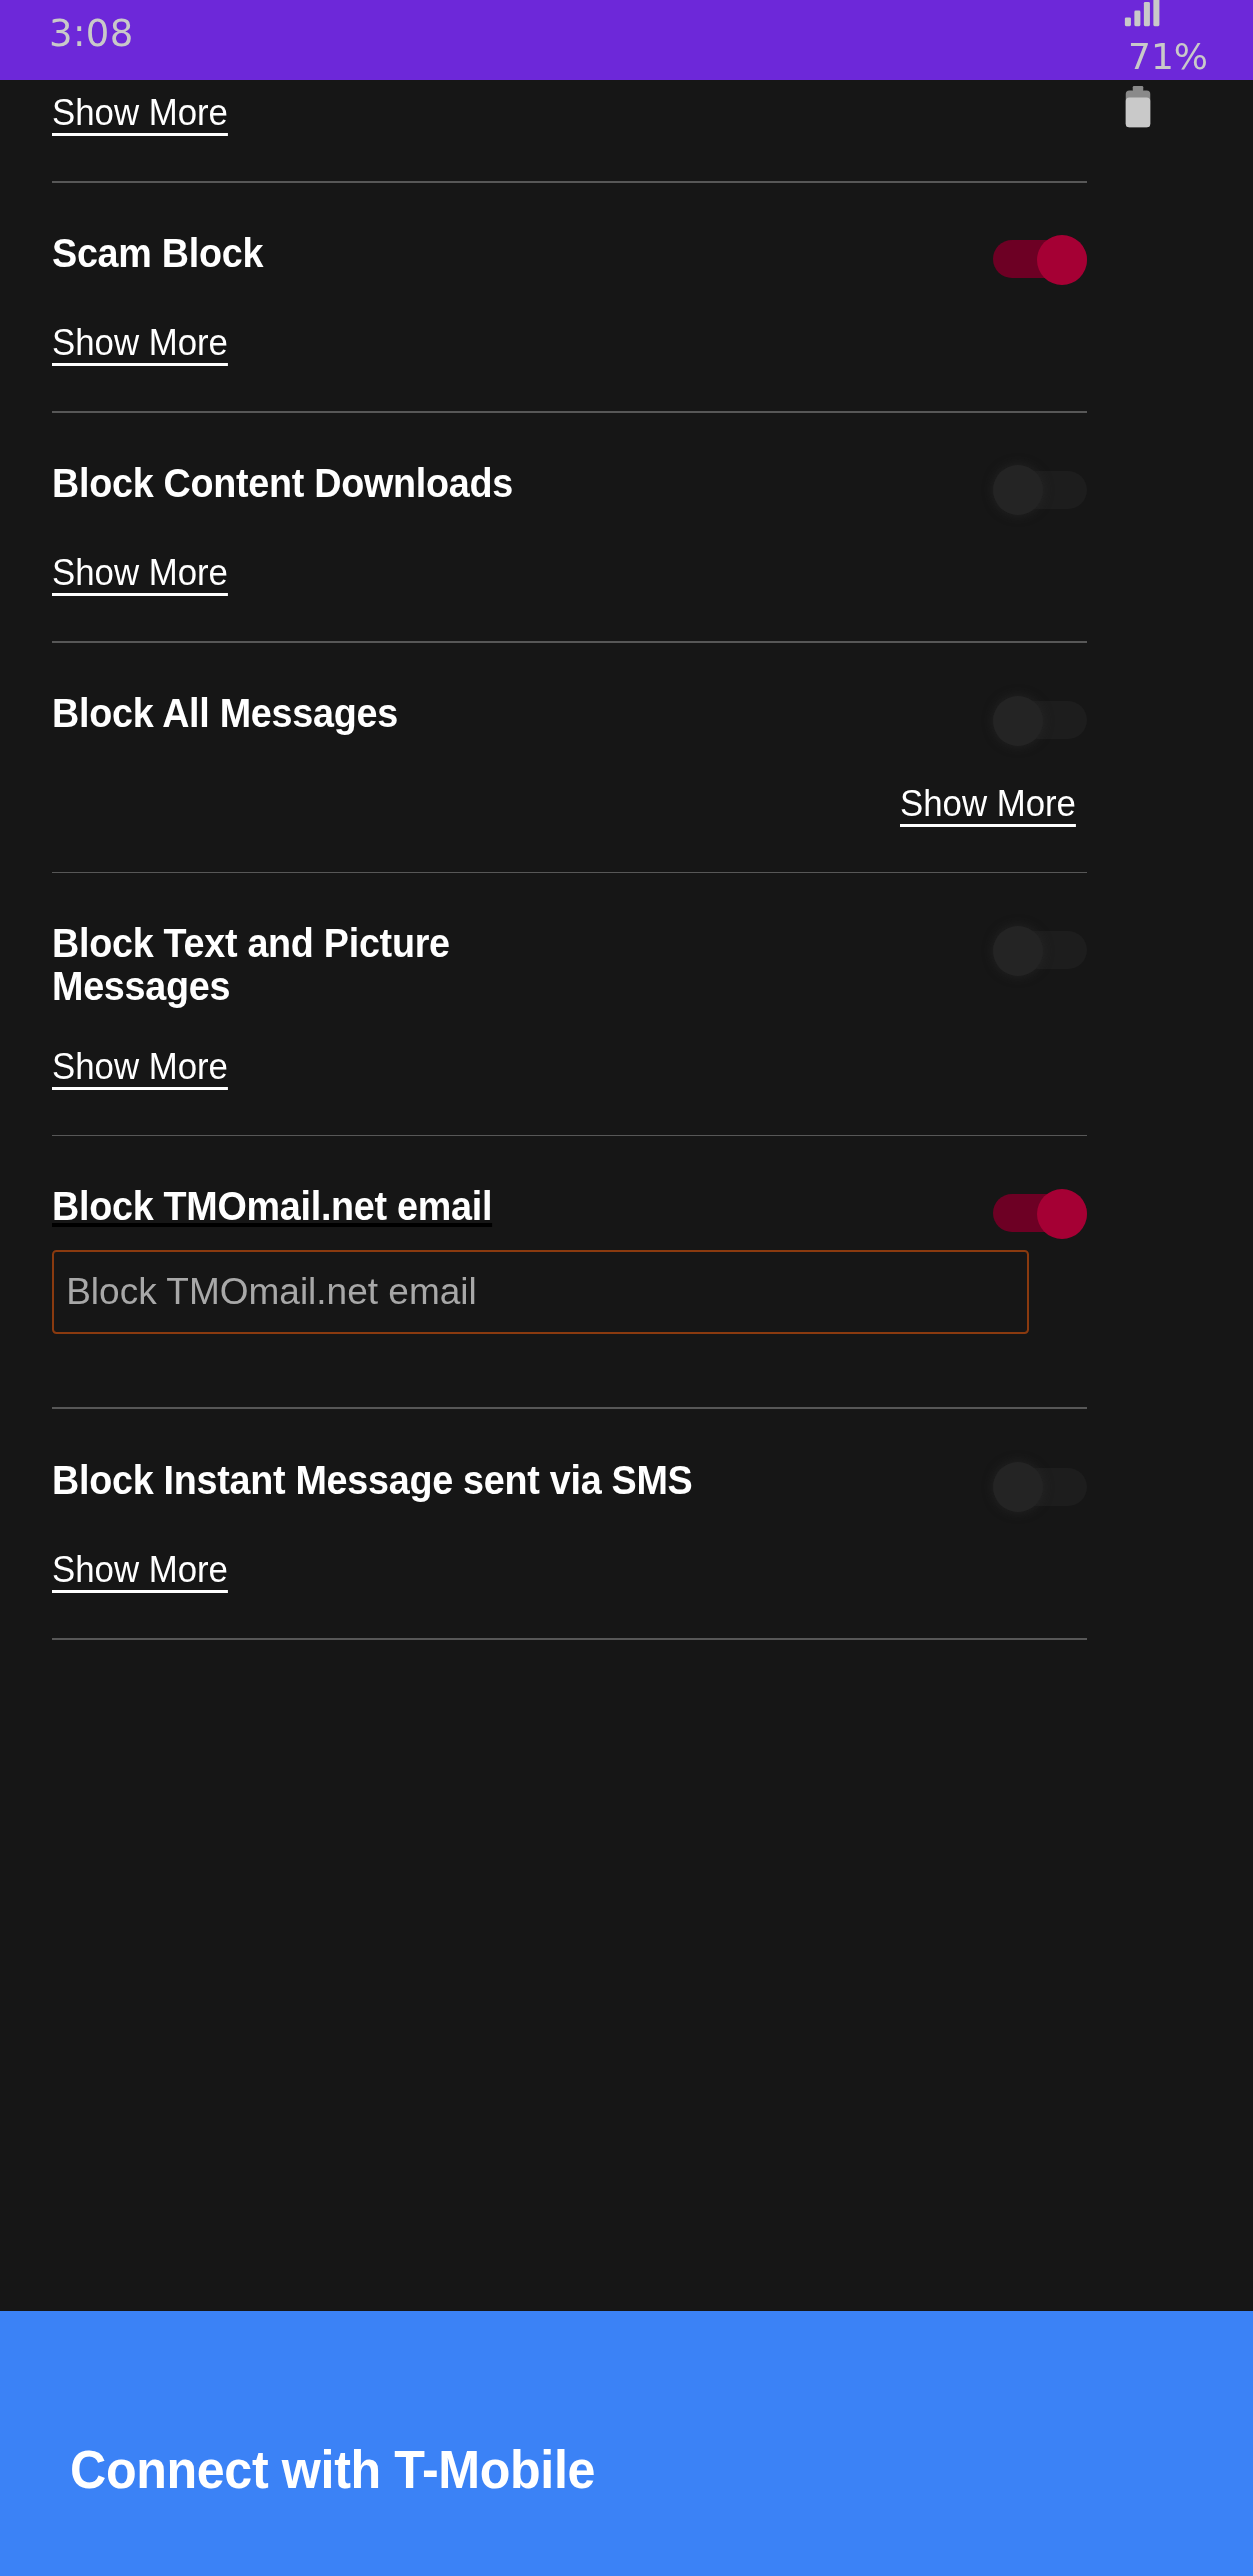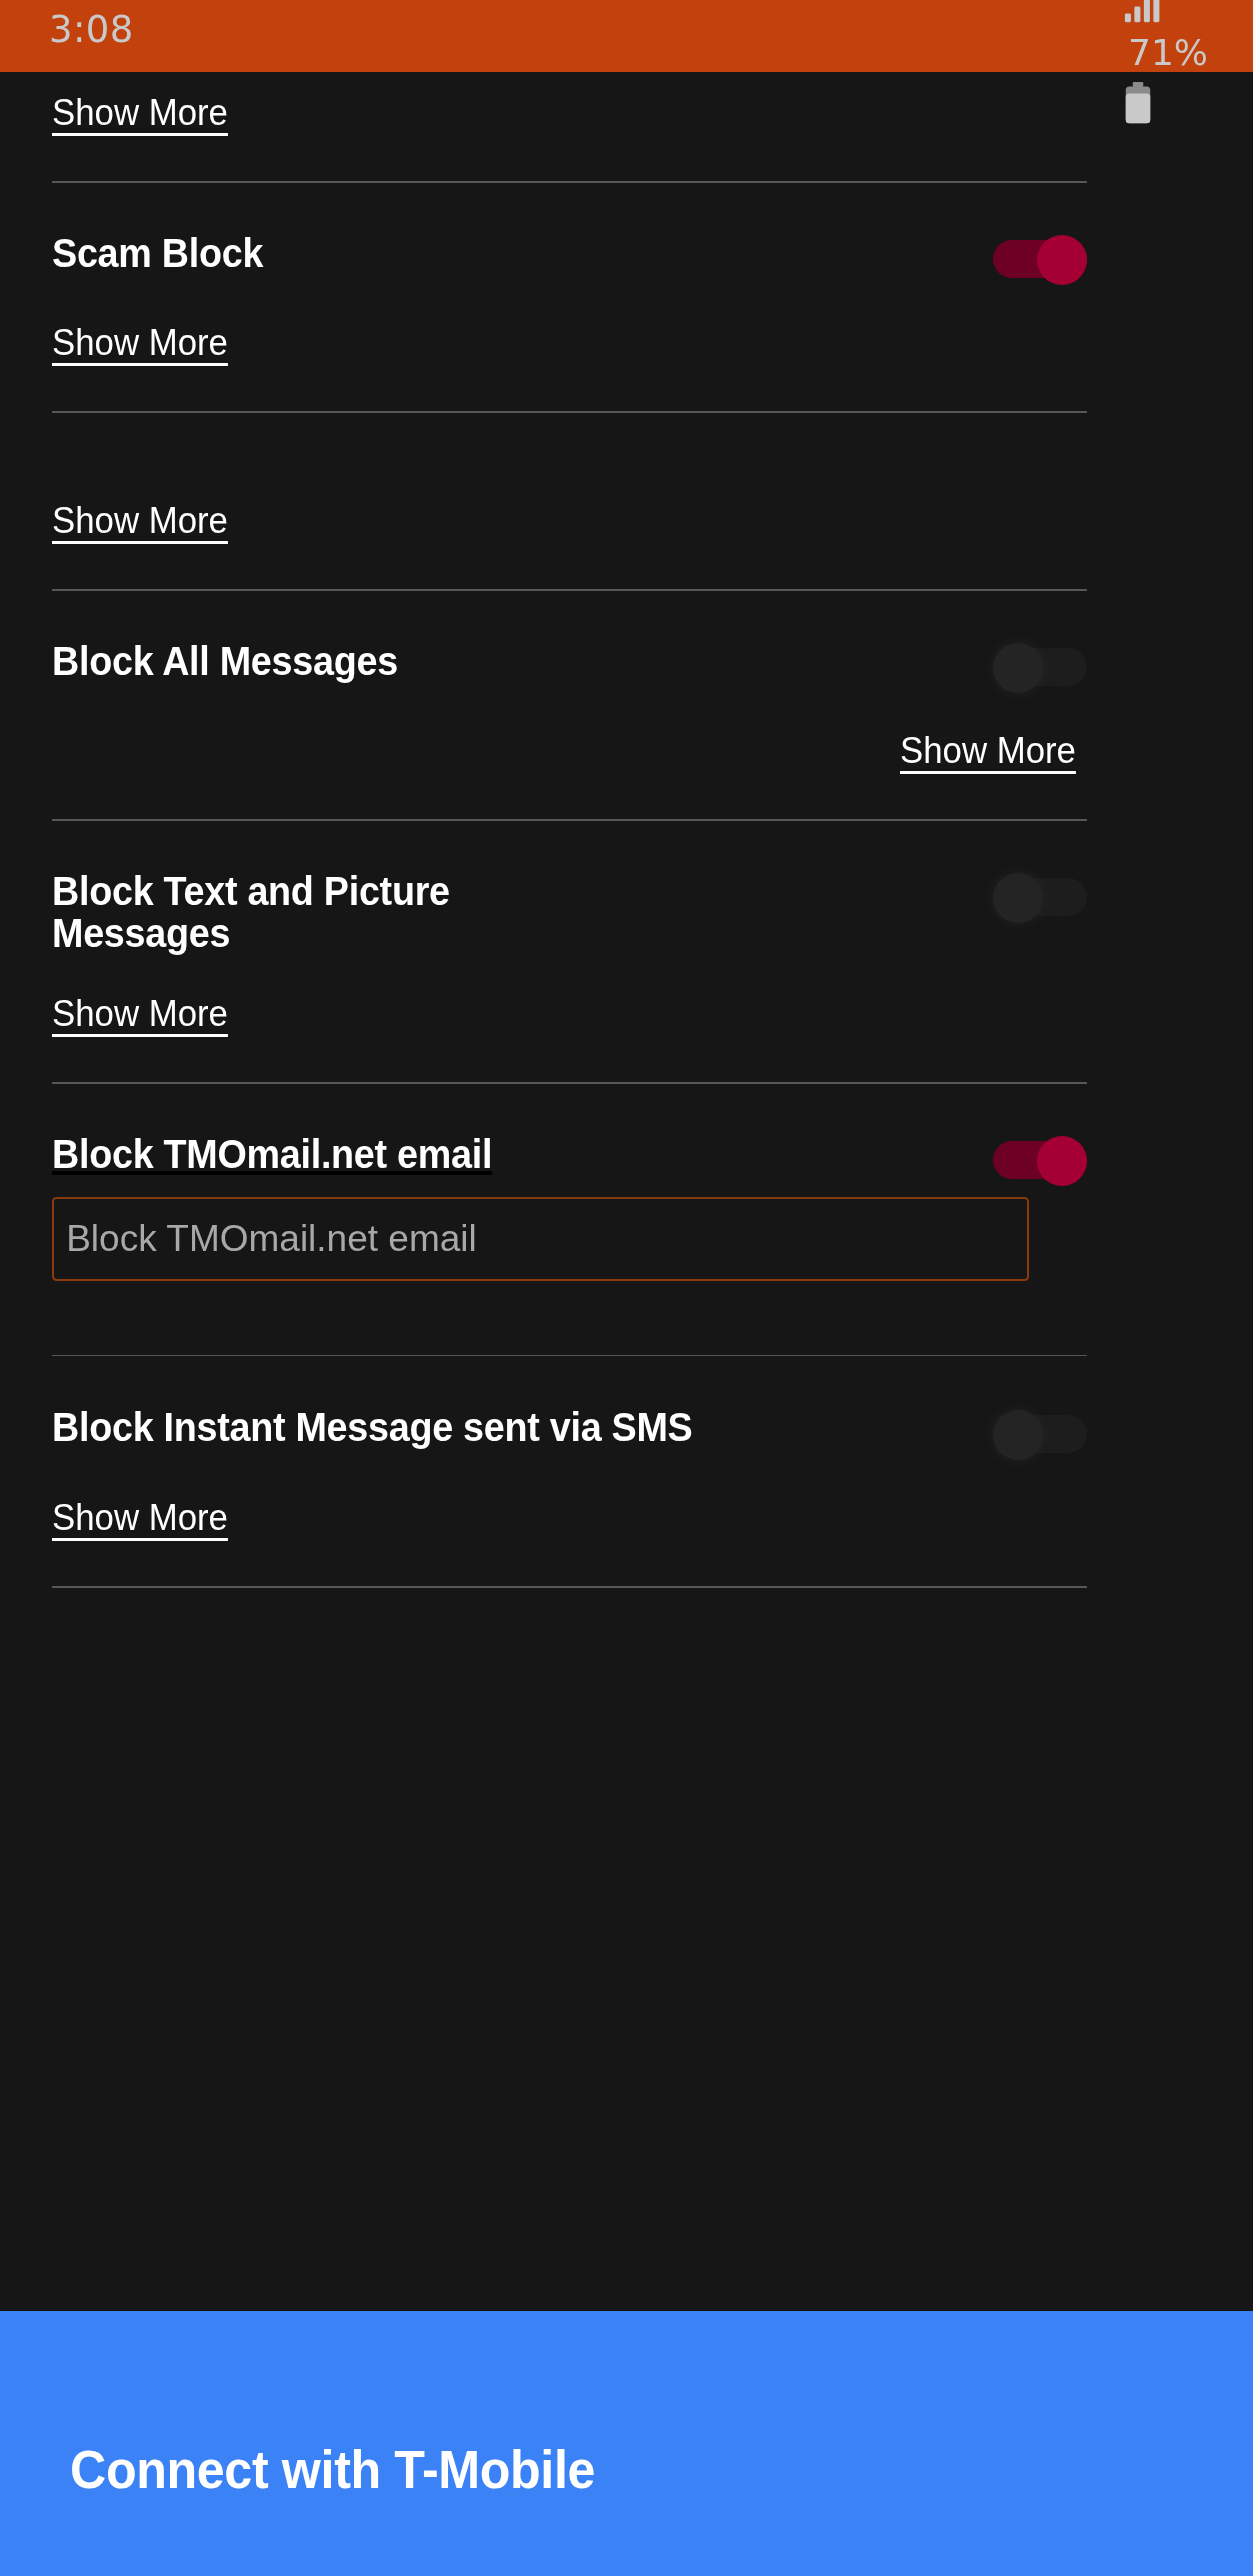--- a/index.html
+++ b/index.html
@@ -20,22 +20,22 @@
     height: 2576px;
     background: #161616;
     overflow: hidden;
   }
 
   
   .statusbar {
     position: absolute;
     top: 0; left: 0;
     width: 1253px;
-    height: 72px;
-    background: #c2410c;
+    height: 80px;
+    background: #6d28d9;
     display: flex;
     align-items: center;
     justify-content: space-between;
     padding: 0 45px 14px 49px;
     box-sizing: border-box;
     z-index: 50;
   }
   .status-time {
     color: #c9c9c9;
     font-size: 37px;
@@ -200,20 +200,27 @@
       </div>
       <div style="height:40px;"></div>
       <div>
         <span class="row-link">Show More</span>
       </div>
       <div style="height:50px;"></div>
     </div>
     <div class="divider"></div>
 
     <div class="row" style="padding-top:49px;">
+      <div class="row-head">
+        <div class="row-title">Block Content Downloads</div>
+        <div class="toggle off">
+          <div class="track"></div>
+          <div class="knob"></div>
+        </div>
+      </div>
       <div style="height:40px;"></div>
       <div>
         <span class="row-link">Show More</span>
       </div>
       <div style="height:50px;"></div>
     </div>
     <div class="divider"></div>
 
     <div class="row" style="padding-top:49px;text-align:right;">
       <div class="row-head">

